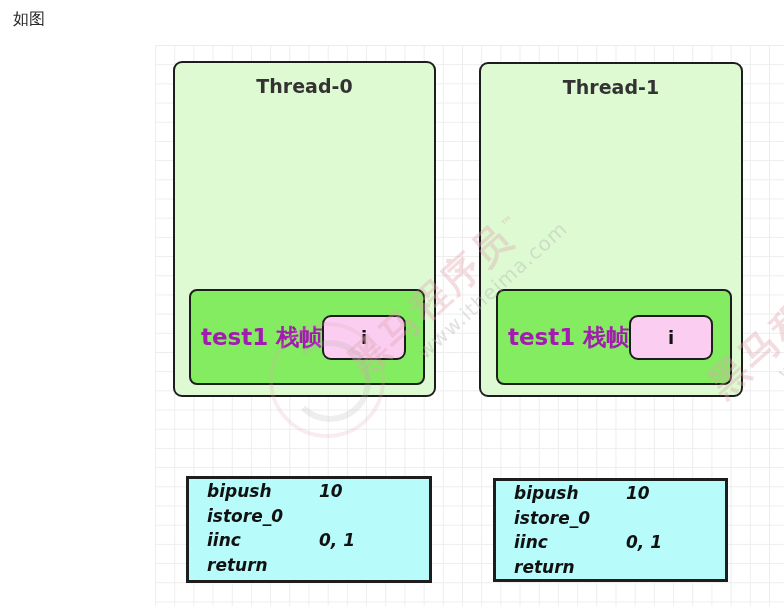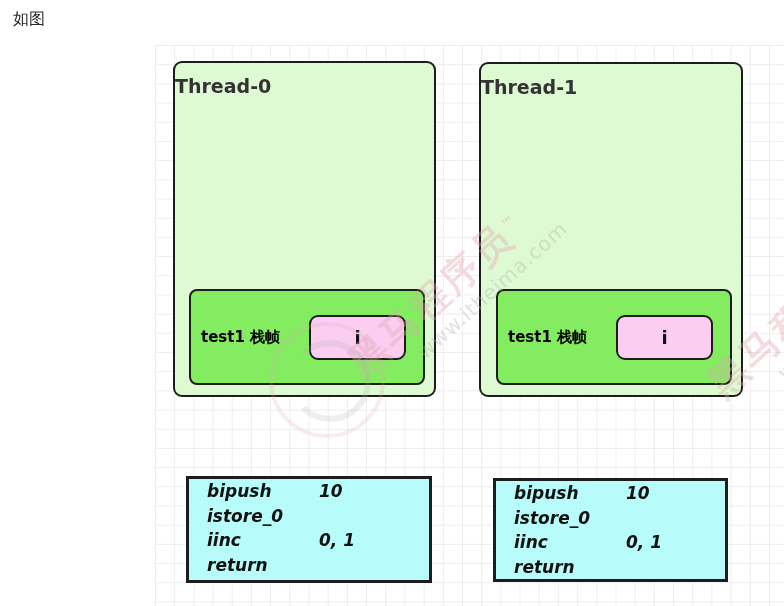--- a/index.html
+++ b/index.html
@@ -14,30 +14,30 @@
     background-image:
       linear-gradient(to right, var(--grid-line) 1px, transparent 1px),
       linear-gradient(to bottom, var(--grid-line) 1px, transparent 1px);
     background-size:19.2px 19.2px; }
 
   
   .thread-box { position:absolute; width:263px; height:336px;
     background:var(--thread-fill); border:2px solid var(--line); border-radius:9px; }
   .thread-box.t0 { left:173px; top:61px; }
   .thread-box.t1 { left:479px; top:62px; width:264px; height:335px; }
-  .thread-title { margin-top:12px; font-size:19px; font-weight:bold; color:#333; }
+  .thread-title { margin-top:12px; text-align:center; font-size:19px; font-weight:bold; color:#333; }
 
   
   .frame { position:absolute; width:236px; height:96px;
     background:var(--frame-fill); border:2px solid var(--line); border-radius:8px;
     display:flex; align-items:center; justify-content:space-between;
     padding:0 17px 0 10px; }
   .frame.f0 { left:187px; top:287px; }
   .frame.f1 { left:494px; top:287px; }
-  .frame-label { font-size:15px; font-weight:bold; color:#000000; white-space:nowrap; }
+  .frame-label { font-size:23px; font-weight:bold; color:#a21caf; white-space:nowrap; }
   .slot { width:97px; height:45px; background:var(--slot-fill);
     border:2px solid var(--line); border-radius:9px;
     display:flex; align-items:center; justify-content:center;
     font-size:18px; font-weight:bold; color:#111; }
 
   
   .code-box { position:absolute; background:var(--code-fill);
     border:3px solid var(--line); padding:0 0 0 18px;
     font-size:17px; font-weight:bold; font-style:italic; color:#111; line-height:24.5px; }
   .code-box.c0 { left:186px; top:476px; width:246px; height:107px; }

